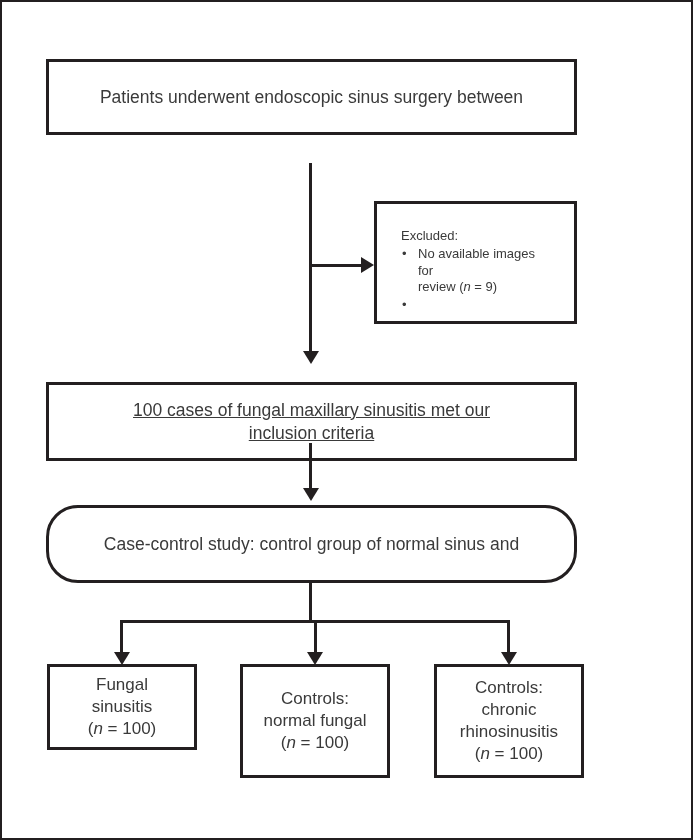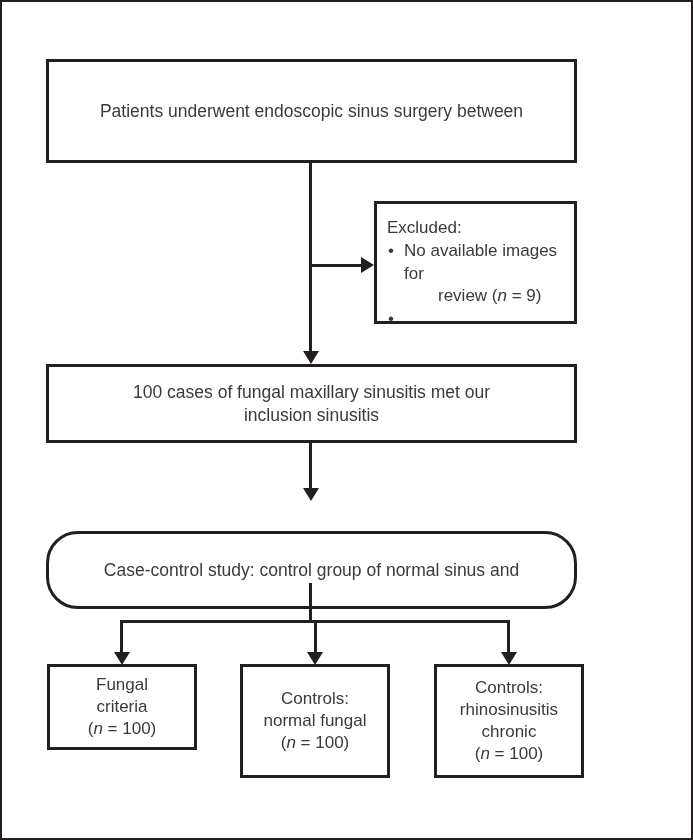--- a/index.html
+++ b/index.html
@@ -33,45 +33,45 @@
     line-height: 1.30;
     font-size: 17.5px;
     padding: 4px 8px;
   }
 
   .node .inner { width: 100%; }
 
   .node .line { display: block; white-space: nowrap; }
 
   
-  #box-top      { left: 44px;  top: 57px;  width: 531px; height: 104px; }
+  #box-top      { left: 44px;  top: 57px;  width: 531px; height: 76px; }
   #box-excluded { left: 372px; top: 199px; width: 203px; height: 123px;
                   justify-content: flex-start; text-align: left;
-                  font-size: 17px; padding: 6px 10px; }
-  #box-included { left: 44px;  top: 362px; width: 531px; height: 79px; }
-  #box-casectrl { left: 44px;  top: 529px; width: 531px; height: 78px; border-radius: 32px; }
+                  font-size: 13px; padding: 6px 24px; }
+  #box-included { left: 44px;  top: 380px; width: 531px; height: 79px; text-decoration: underline; }
+  #box-casectrl { left: 44px;  top: 503px; width: 531px; height: 78px; border-radius: 32px; }
 
   #box-leaf-0 { left: 45px;  top: 662px; width: 150px; height: 86px; font-size: 17px;}
   #box-leaf-1 { left: 238px; top: 662px; width: 150px; height: 114px; font-size: 17px;}
   #box-leaf-2 { left: 432px; top: 662px; width: 150px; height: 114px; font-size: 17px;}
 
   
   .excl-head { display: block; margin-bottom: 1px; white-space: nowrap; }
   .excl-item {
     display: block;
     position: relative;
     padding-left: 17px;
     margin-top: 1px;
   }
   .excl-item .bullet {
     position: absolute;
     left: 1px;
     top: 0;
   }
-  .excl-item .sub { display: block; margin-left: 34px; }
+  .excl-item .sub { display: block; }
 
   
   .conn {
     position: absolute;
     background: #231f20;
   }
   .vline { width: 3px; }
   .hline { height: 3px; }
 
   
@@ -121,21 +121,21 @@
 
       <span class="excl-item">
         <span class="bullet">•</span>
       </span>
     </div>
   </div>
 
   <div class="node" id="box-included">
     <div class="inner">
       <span class="line">100 cases of fungal maxillary sinusitis met our</span>
-      <span class="line">inclusion sinusitis</span>
+      <span class="line">inclusion criteria</span>
     </div>
   </div>
 
   <div class="conn vline" style="left:307px; top:441px; height:45px;"></div>
   <div class="arrow-down" style="left:300.5px; top:486px;"></div>
 
   <div class="node" id="box-casectrl">
     <div class="inner">
       <span class="line">Case-control study: control group of normal sinus and</span>
     </div>
@@ -150,35 +150,35 @@
 
   <div class="conn vline" style="left:311.5px; top:618px; height:42px;"></div>
   <div class="arrow-down" style="left:305px; top:650px;"></div>
 
   <div class="conn vline" style="left:505px; top:618px; height:42px;"></div>
   <div class="arrow-down" style="left:498.5px; top:650px;"></div>
 
   <div class="node" id="box-leaf-0">
     <div class="inner">
       <span class="line">Fungal</span>
-      <span class="line">criteria</span>
+      <span class="line">sinusitis</span>
       <span class="line">(<i>n</i> = <span>100</span>)</span>
     </div>
   </div>
 
   <div class="node" id="box-leaf-1">
     <div class="inner">
       <span class="line">Controls:</span>
       <span class="line">normal fungal</span>
       <span class="line">(<i>n</i> = <span>100</span>)</span>
     </div>
   </div>
 
   <div class="node" id="box-leaf-2">
     <div class="inner">
       <span class="line">Controls:</span>
+      <span class="line">chronic</span>
       <span class="line">rhinosinusitis</span>
-      <span class="line">chronic</span>
       <span class="line">(<i>n</i> = <span>100</span>)</span>
     </div>
   </div>
 
 </div>
 
 </body></html>

